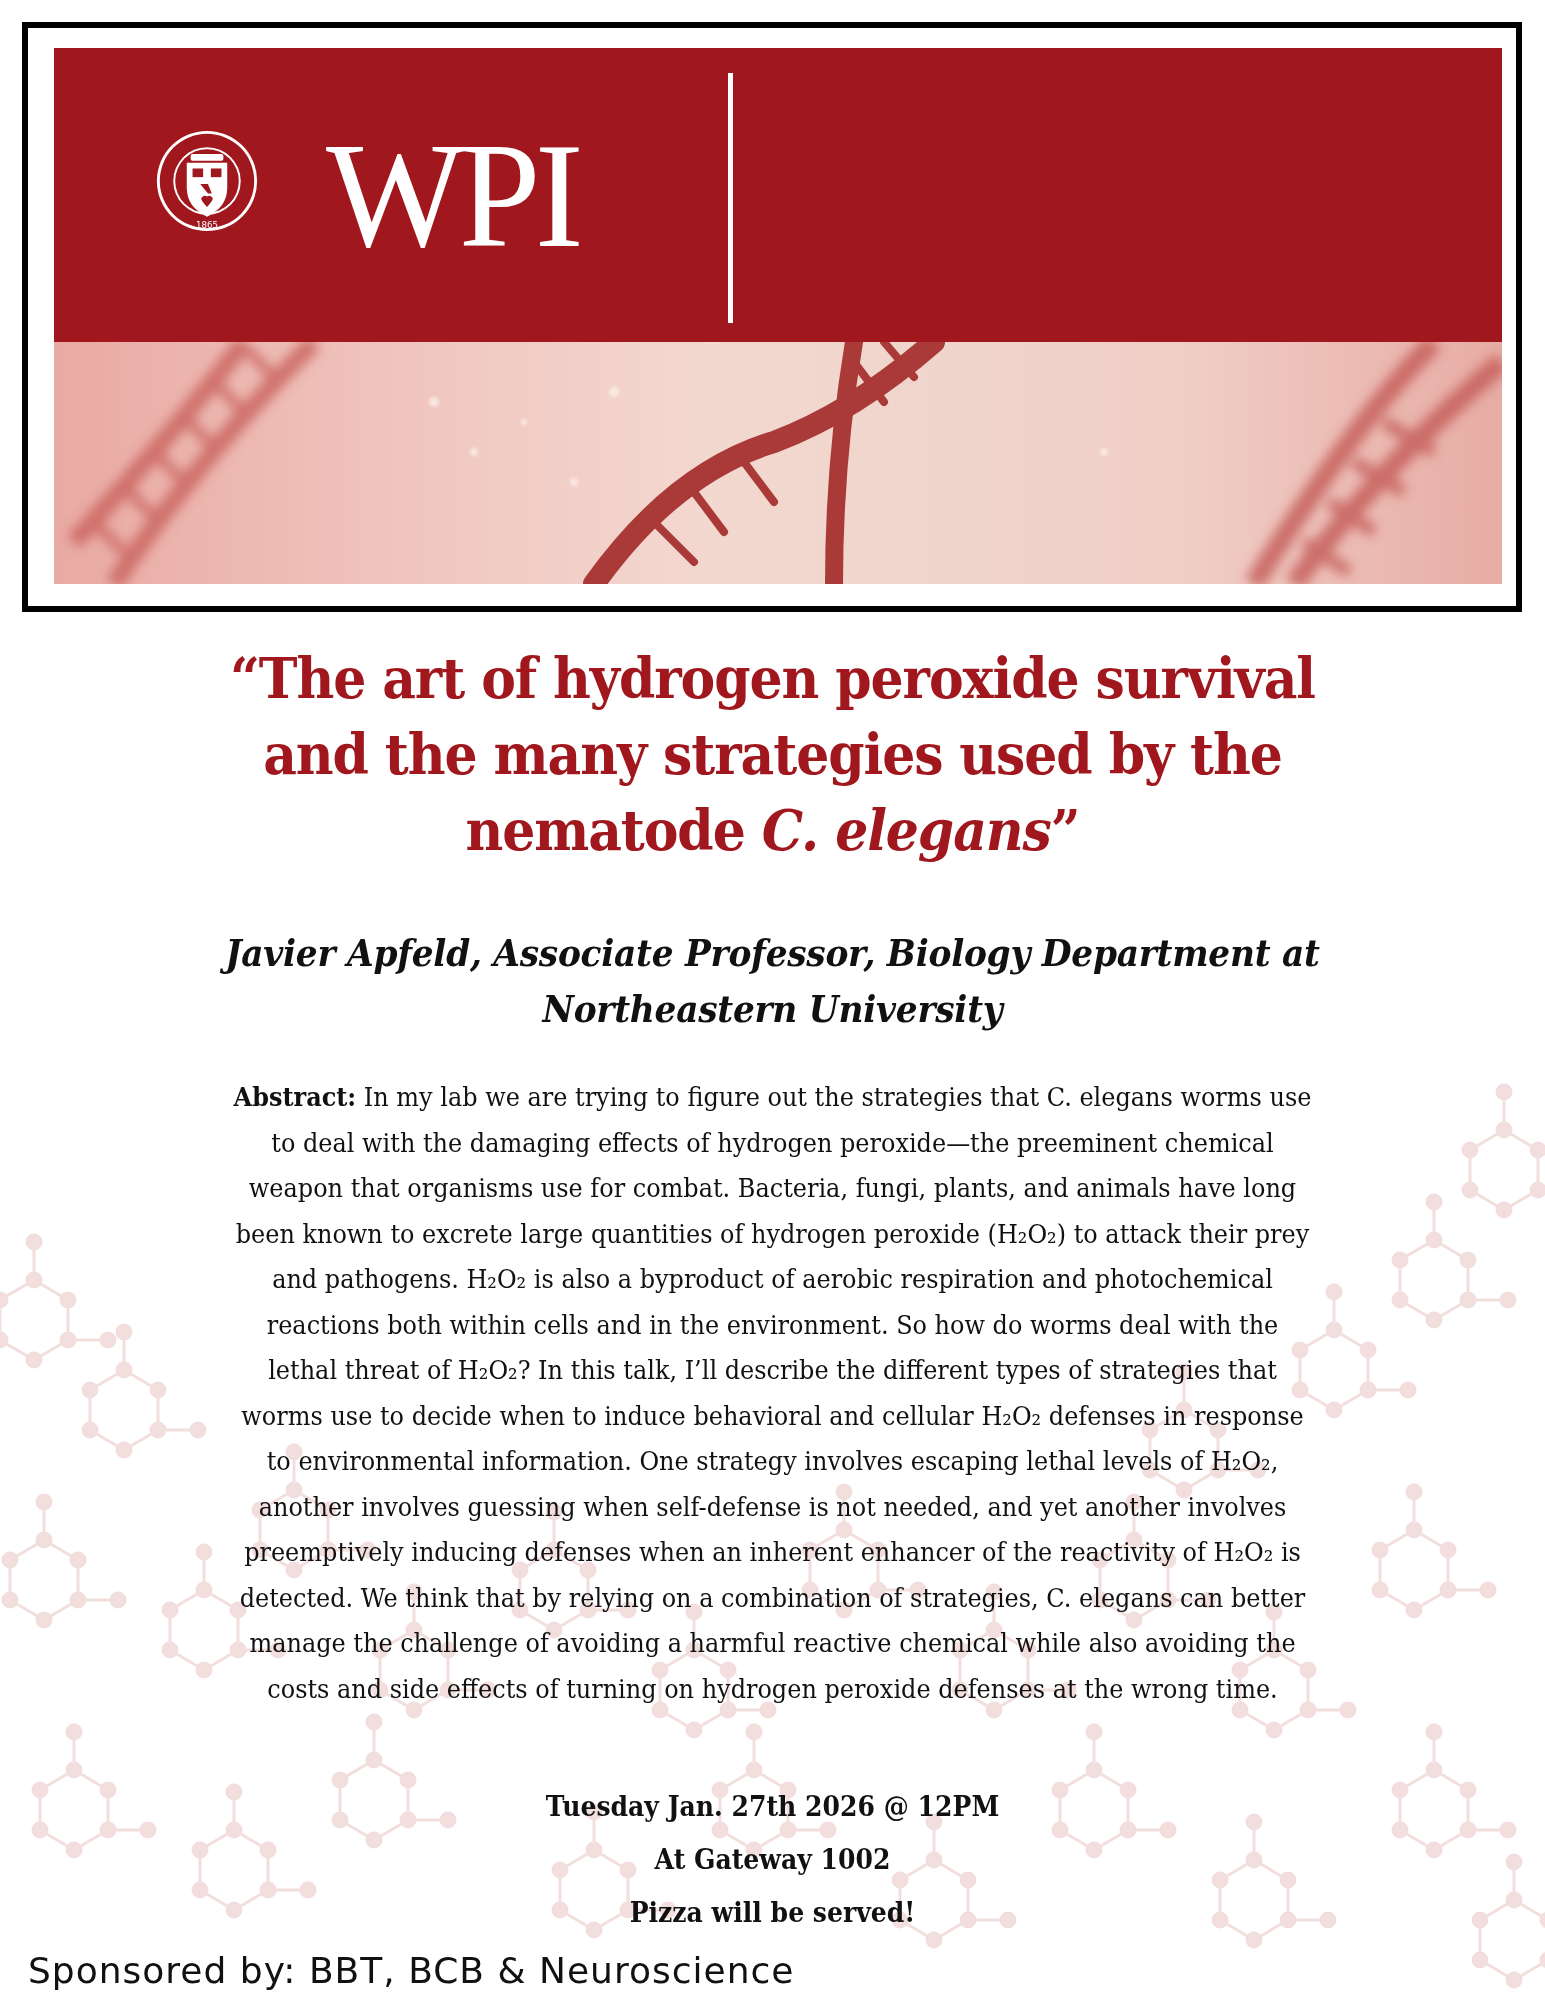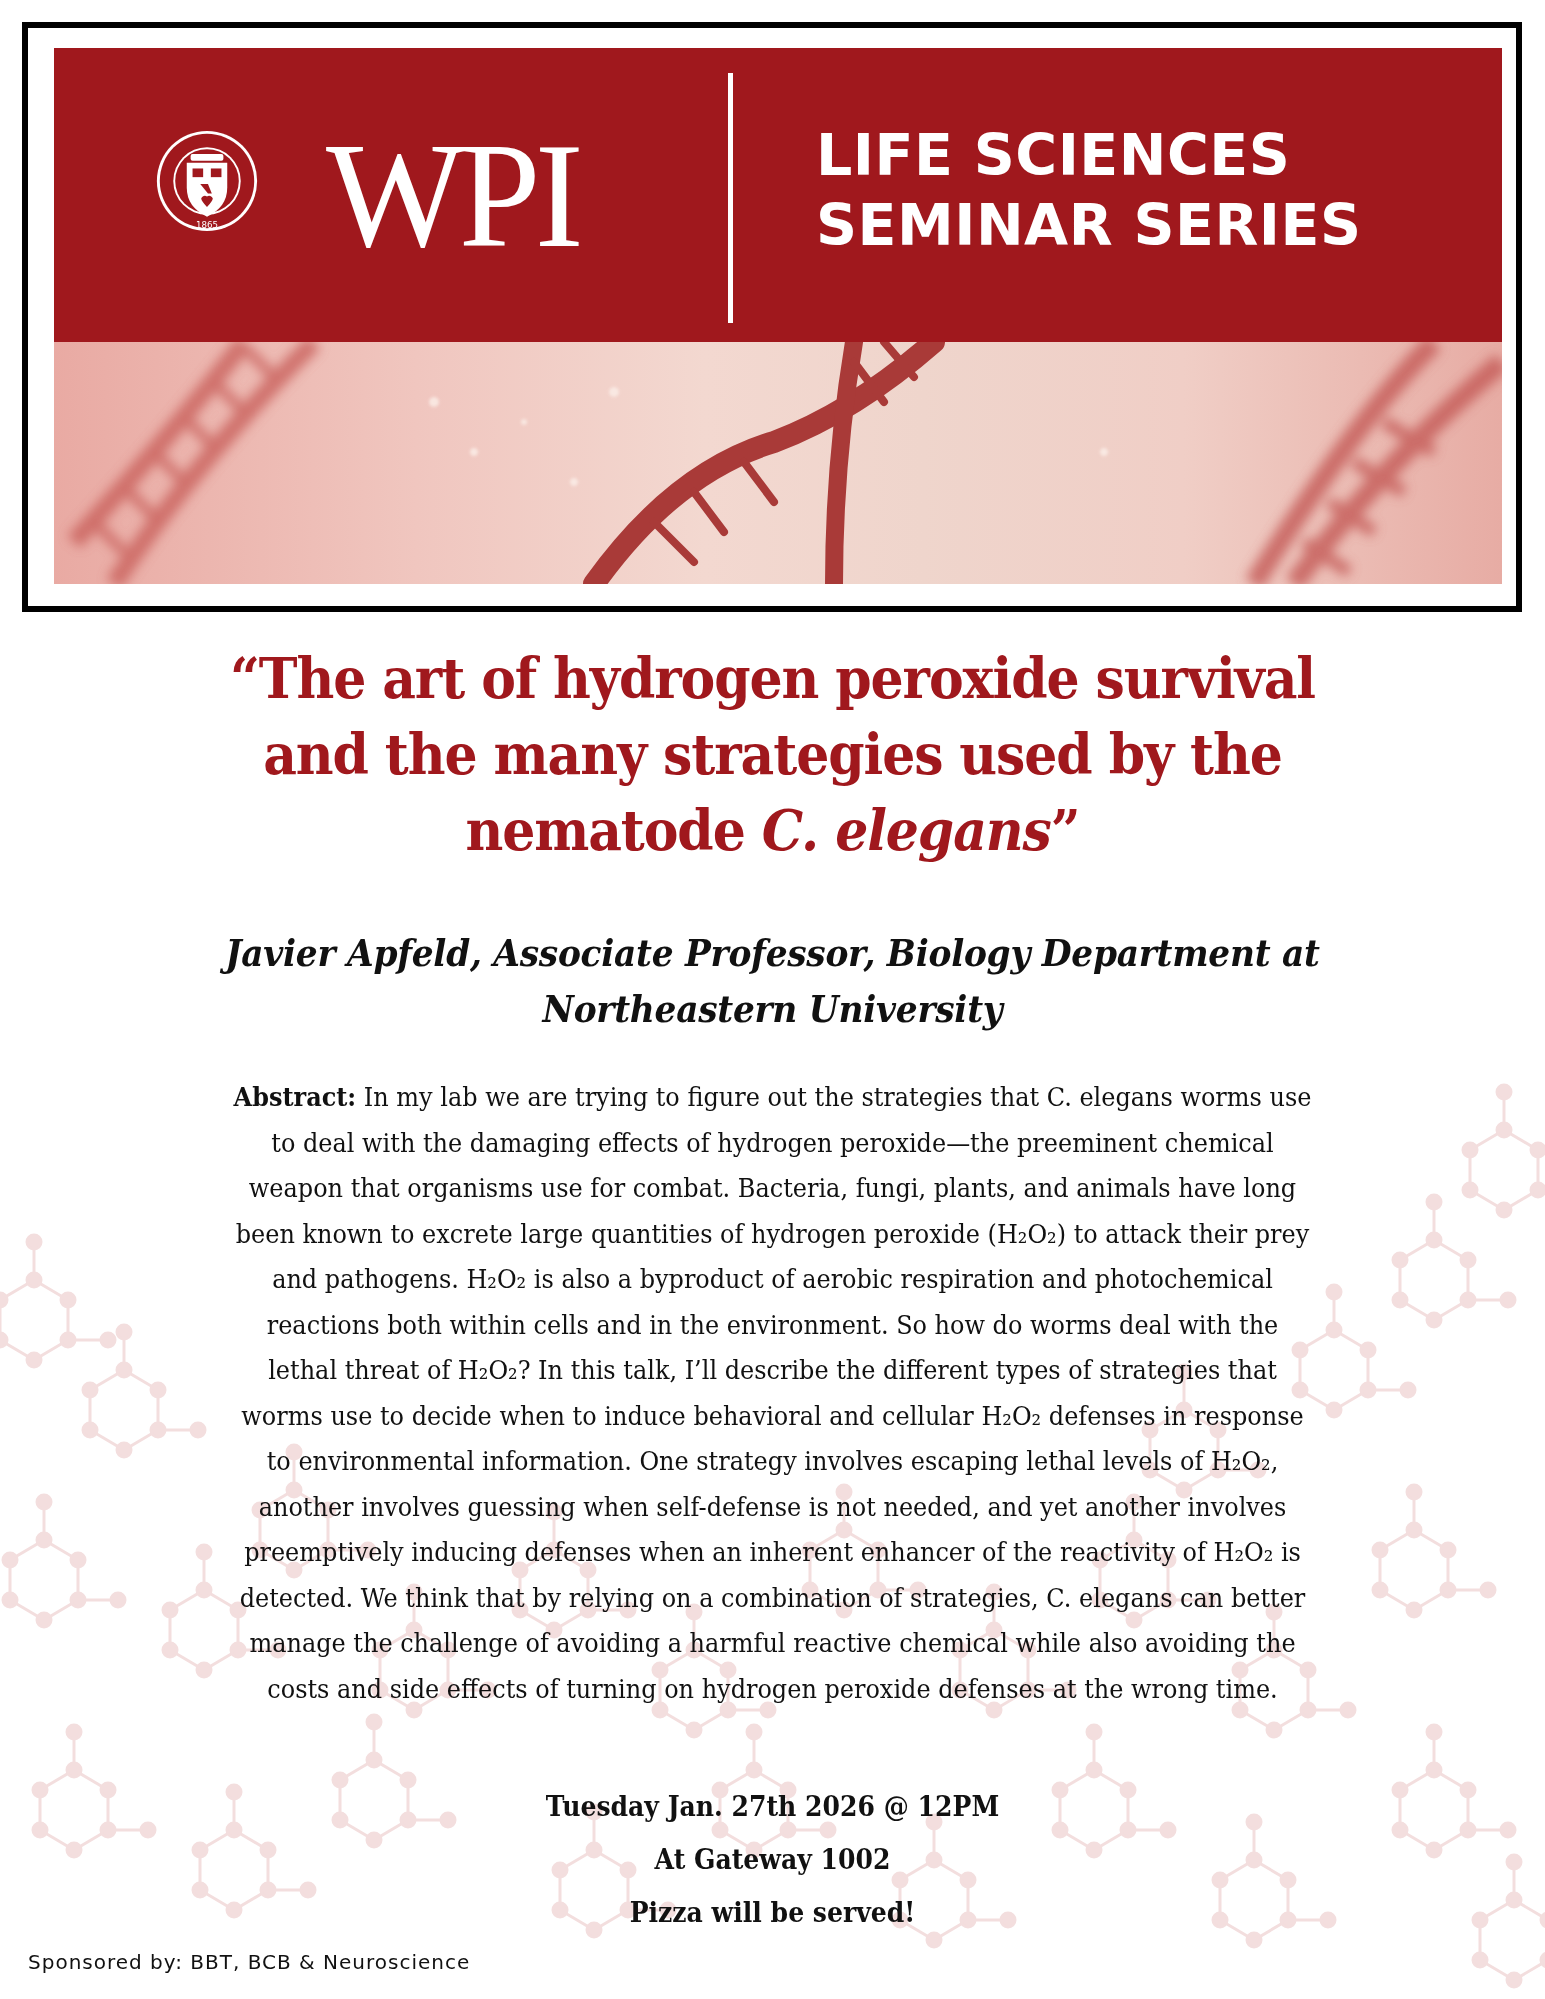--- a/index.html
+++ b/index.html
@@ -66,21 +66,21 @@
     .abstract .label { font-weight: bold; }
 
     .event {
       position: absolute; left: 0; top: 1780px; width: 1545px; text-align: center;
       font-family: "DejaVu Serif", serif; font-weight: bold; font-size: 27px; line-height: 53px; color: #111;
       transform: scaleX(0.93); transform-origin: center top;
     }
 
     .sponsor {
       position: absolute; left: 28px; top: 1950px; font-family: "DejaVu Sans", sans-serif;
-      font-size: 20px; color: #111; letter-spacing: 1px;
+      font-size: 36px; color: #111; letter-spacing: 1px;
     }
   </style>
 </head>
 <body>
 
 <svg class="bg-pattern" viewBox="0 0 1545 949">
   <defs>
     <g id="hexmol" stroke="#f3dede" stroke-width="3" fill="#f3dede">
       <polyline points="0,40 34,20 68,40 68,80 34,100 0,80 0,40" fill="none"></polyline>
       <circle cx="0" cy="40" r="7"></circle>
@@ -138,24 +138,20 @@
     <path d="M55 82 q-6 -6 -6 -9 a4 4 0 0 1 6 -2 a4 4 0 0 1 6 2 q0 3 -6 9z" fill="#a0181d"></path>
     <path d="M48 58 l8 0 l4 10 l-4 0 z" fill="#a0181d"></path>
     <rect x="38" y="27" width="34" height="7" rx="2" fill="#fff"></rect>
     <text x="55" y="104" text-anchor="middle" font-size="9" fill="#fff" font-family="DejaVu Sans, sans-serif">1865</text>
   </svg>
 
   <div class="wpi-text" style="left:298px; top:92px;">WPI</div>
 
   <div class="divider" style="left:700px; top:45px; height:250px;"></div>
 
-  <div class="series-title" style="left:788px; top:92px;">
-    <div>LIFE SCIENCES</div>
-    <div>SEMINAR SERIES</div>
-  </div>
 
   <div class="dna">
     <svg width="1448" height="242" viewBox="0 0 1448 242">
       <defs>
         <filter id="blur6">
             <feGaussianBlur stdDeviation="6"></feGaussianBlur>
           </filter>
         <filter id="blur2">
             <feGaussianBlur stdDeviation="1.5"></feGaussianBlur>
           </filter>

